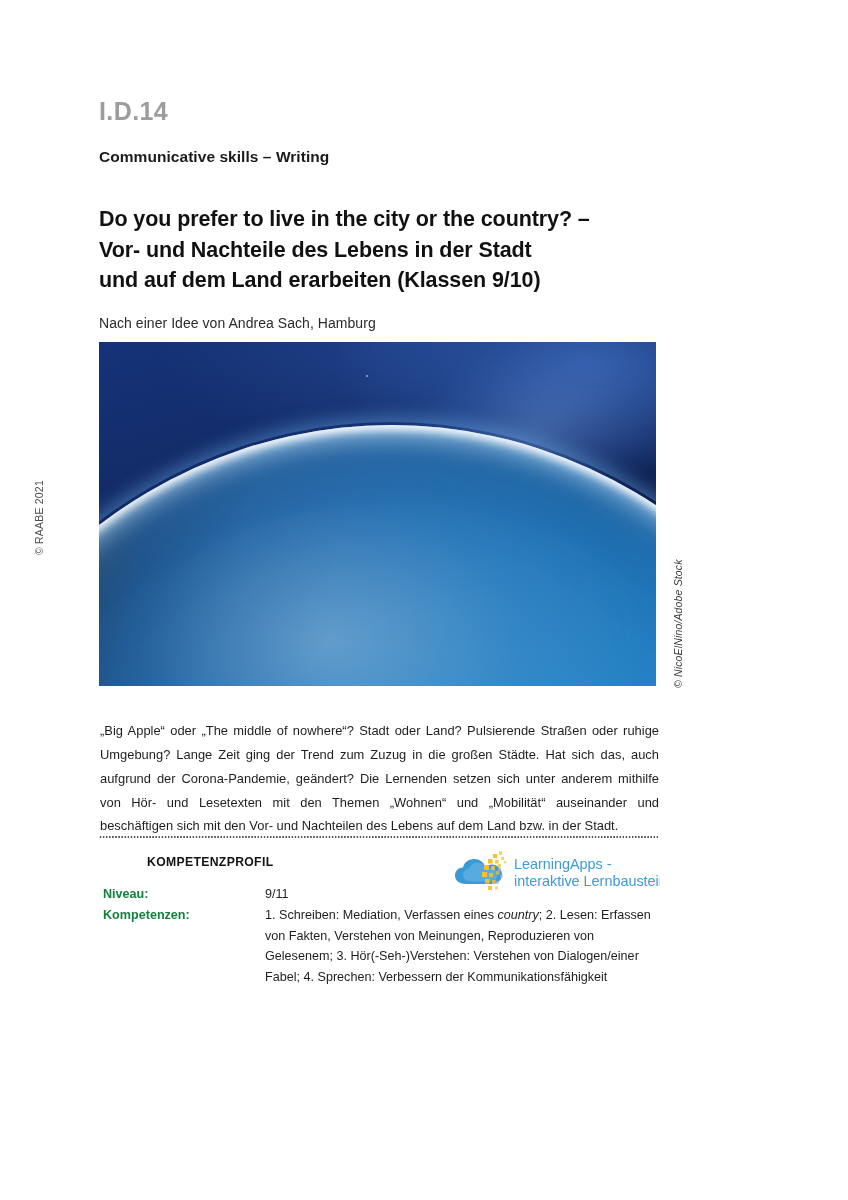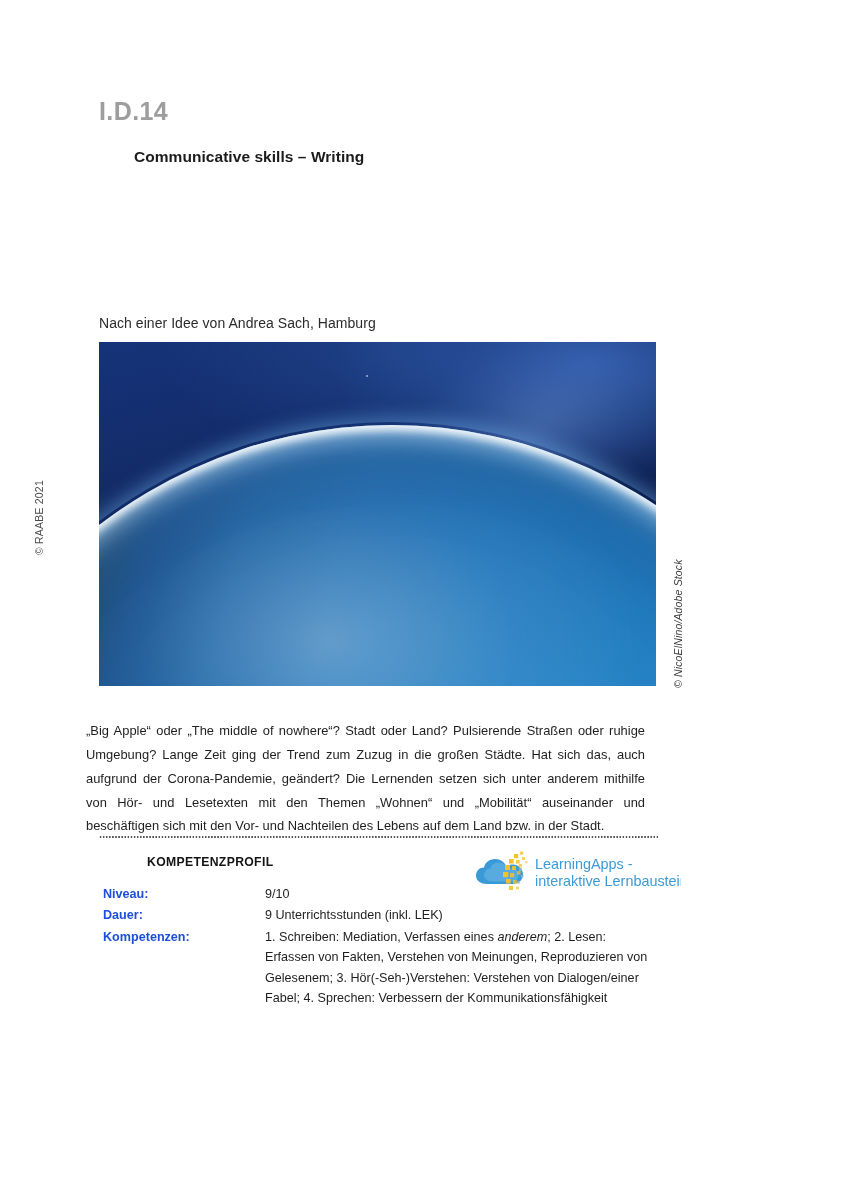--- a/index.html
+++ b/index.html
@@ -48,21 +48,20 @@
     line-height: 1;
   }
   .skills-line {
     position: absolute;
     left: 99px;
     top: 148px;
     font-size: 15.5px;
     font-weight: 700;
     color: #1b1b1b;
     letter-spacing: 0.05px;
-    margin-left: 35px;
   }
   .main-title {
     position: absolute;
     left: 99px;
     top: 190px;
     width: 580px;
     font-size: 21.5px;
     font-weight: 700;
     color: #111111;
     line-height: 1.42;
@@ -211,21 +210,21 @@
     font-size: 10.5px;
     font-style: italic;
     color: #3a3a3a;
     white-space: nowrap;
     letter-spacing: 0.15px;
   }
 
   
   .intro {
     position: absolute;
-    left: 86px;
+    left: 100px;
     top: 706px;
     width: 559px;
     font-size: 12.9px;
     line-height: 1.85;
     color: #1e1e1e;
     text-align: justify;
     letter-spacing: 0.01px;
   }
 
   
@@ -263,47 +262,52 @@
     vertical-align: top;
     font-size: 12.6px;
     line-height: 1.62;
     color: #1e1e1e;
     padding: 0 0 1px 0;
   }
   .kp-table td.lbl {
     width: 162px;
     font-weight: 700;
     white-space: nowrap;
-    color: #1d4ed8;
+    color: #15803d;
     margin-left: 16px;
   }
   .kp-table td.val {
     width: 394px;
   }
   .kp-table td.val em { font-style: italic; }
 
   
   .logo {
     position: absolute;
-    left: 473px;
+    left: 452px;
     top: 850px;
     width: 208px;
     height: 48px;
   }
 </style>
 </head>
 <body>
 
 <div class="page">
 
   <div class="side-copyright">© RAABE 2021</div>
 
   <div class="chapter-code">I.D.14</div>
   <div class="skills-line">Communicative skills – Writing</div>
 
+  <h1 class="main-title">
+    <span class="tline">Do you prefer to live in the city or the country? –</span>
+    <span class="tline">Vor- und Nachteile des Lebens in der Stadt</span>
+    <span class="tline">und auf dem Land erarbeiten (Klassen 9/10)</span>
+  </h1>
 
   <div class="byline">Nach einer Idee von Andrea Sach, Hamburg</div>
 
   <div class="hero-wrap">
     <div class="hero">
       <div class="sky"></div>
       <div class="haze"></div>
       <div class="stars"></div>
 
       <div class="planet">
@@ -359,26 +363,22 @@
 
       <text x="62" y="19" font-family="'Liberation Sans', sans-serif" font-size="14.4" fill="#3d9ad6" id="logoL1">LearningApps -</text>
       <text x="62" y="36" font-family="'Liberation Sans', sans-serif" font-size="14.4" fill="#3d9ad6" id="logoL2">interaktive Lernbausteine</text>
     </svg>
   </div>
 
   <table class="kp-table">
     <tbody id="kp-body">
         <tr>
           <td class="lbl">Niveau:</td>
-          <td class="val">9/10</td>
-        </tr>
-        <tr>
-          <td class="lbl">Dauer:</td>
-          <td class="val">9 Unterrichtsstunden (inkl. LEK)</td>
+          <td class="val">9/11</td>
         </tr>
         <tr>
           <td class="lbl">Kompetenzen:</td>
-          <td class="val">1. Schreiben: Mediation, Verfassen eines <em>anderem</em>; 2. Lesen: Erfassen von Fakten, Verstehen von Meinungen, Reproduzieren von Gelesenem; 3. Hör(-Seh-)Verstehen: Verstehen von Dialogen/einer Fabel; 4. Sprechen: Verbessern der Kommunikationsfähigkeit</td>
+          <td class="val">1. Schreiben: Mediation, Verfassen eines <em>country</em>; 2. Lesen: Erfassen von Fakten, Verstehen von Meinungen, Reproduzieren von Gelesenem; 3. Hör(-Seh-)Verstehen: Verstehen von Dialogen/einer Fabel; 4. Sprechen: Verbessern der Kommunikationsfähigkeit</td>
         </tr>
       </tbody>
   </table>
 
 </div>
 
 </body></html>

